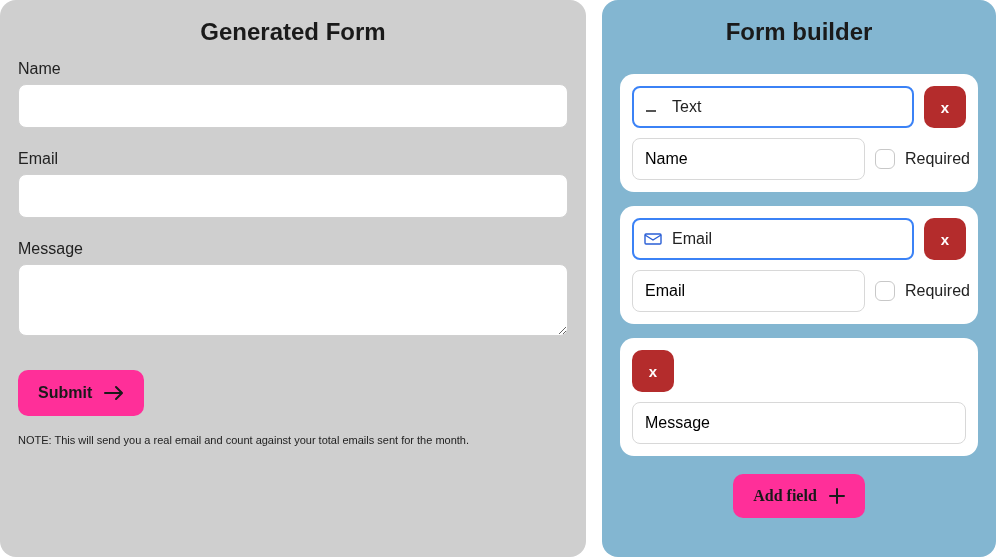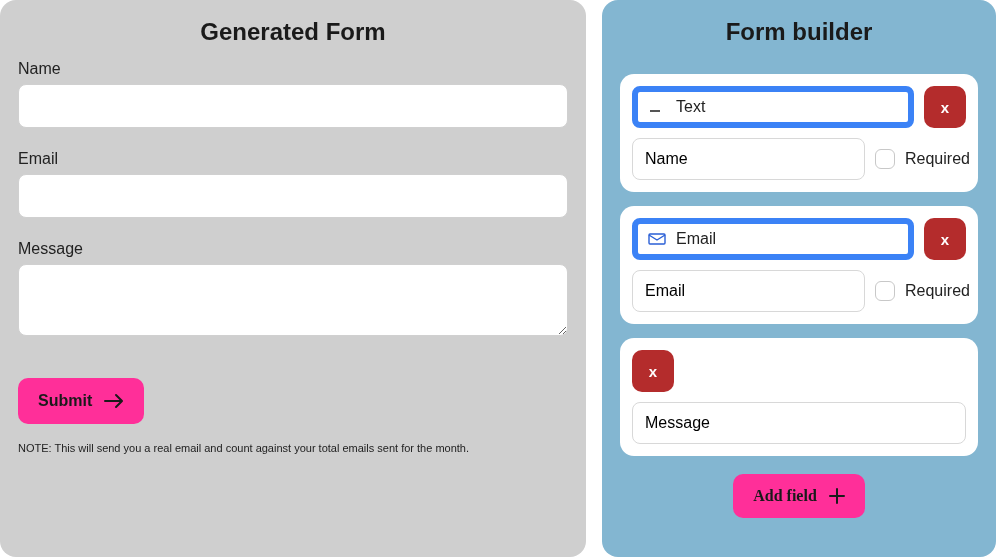--- a/index.html
+++ b/index.html
@@ -63,21 +63,21 @@
     border: none;
     border-radius: 10px;
     padding: 14px 20px;
     font-size: 16px;
     font-weight: 700;
     color: #1a1a1a;
     display: inline-flex;
     align-items: center;
     gap: 12px;
     cursor: pointer;
-    margin-top: 20px;
+    margin-top: 12px;
   }
   .arrow-icon, .plus-icon {
     display: inline-flex;
     align-items: center;
     justify-content: center;
   }
   .note {
     margin-top: 18px;
     font-size: 11px;
     color: #222;
@@ -93,21 +93,21 @@
     gap: 10px;
   }
   .card-row {
     display: flex;
     align-items: center;
     gap: 10px;
   }
   .type-select {
     flex: 1;
     height: 42px;
-    border: 6px solid #3b82f6;
+    border: 2px solid #3b82f6;
     border-radius: 8px;
     background: #fff;
     display: flex;
     align-items: center;
     padding: 12px 10px;
     gap: 10px;
     font-size: 16px;
     color: #222;
     cursor: pointer;
   }

